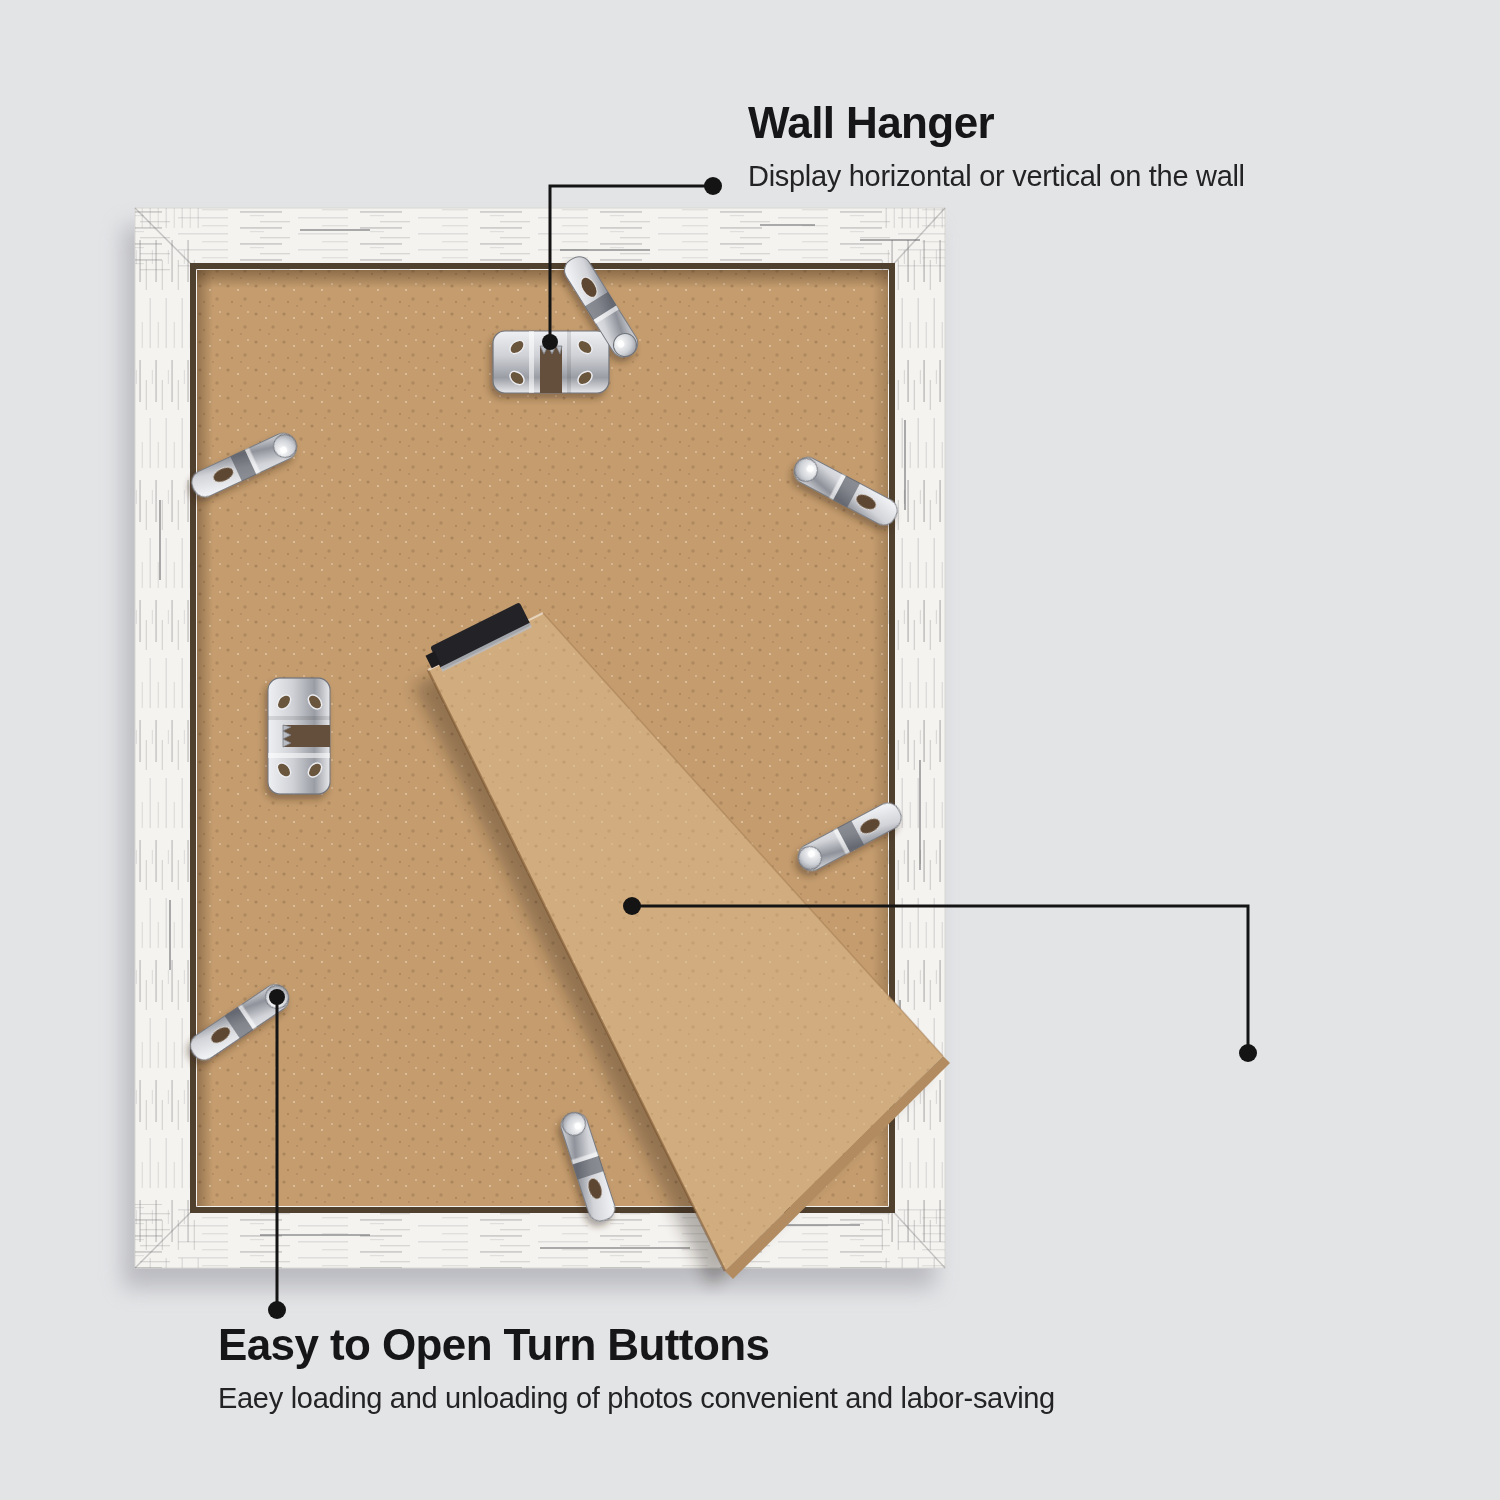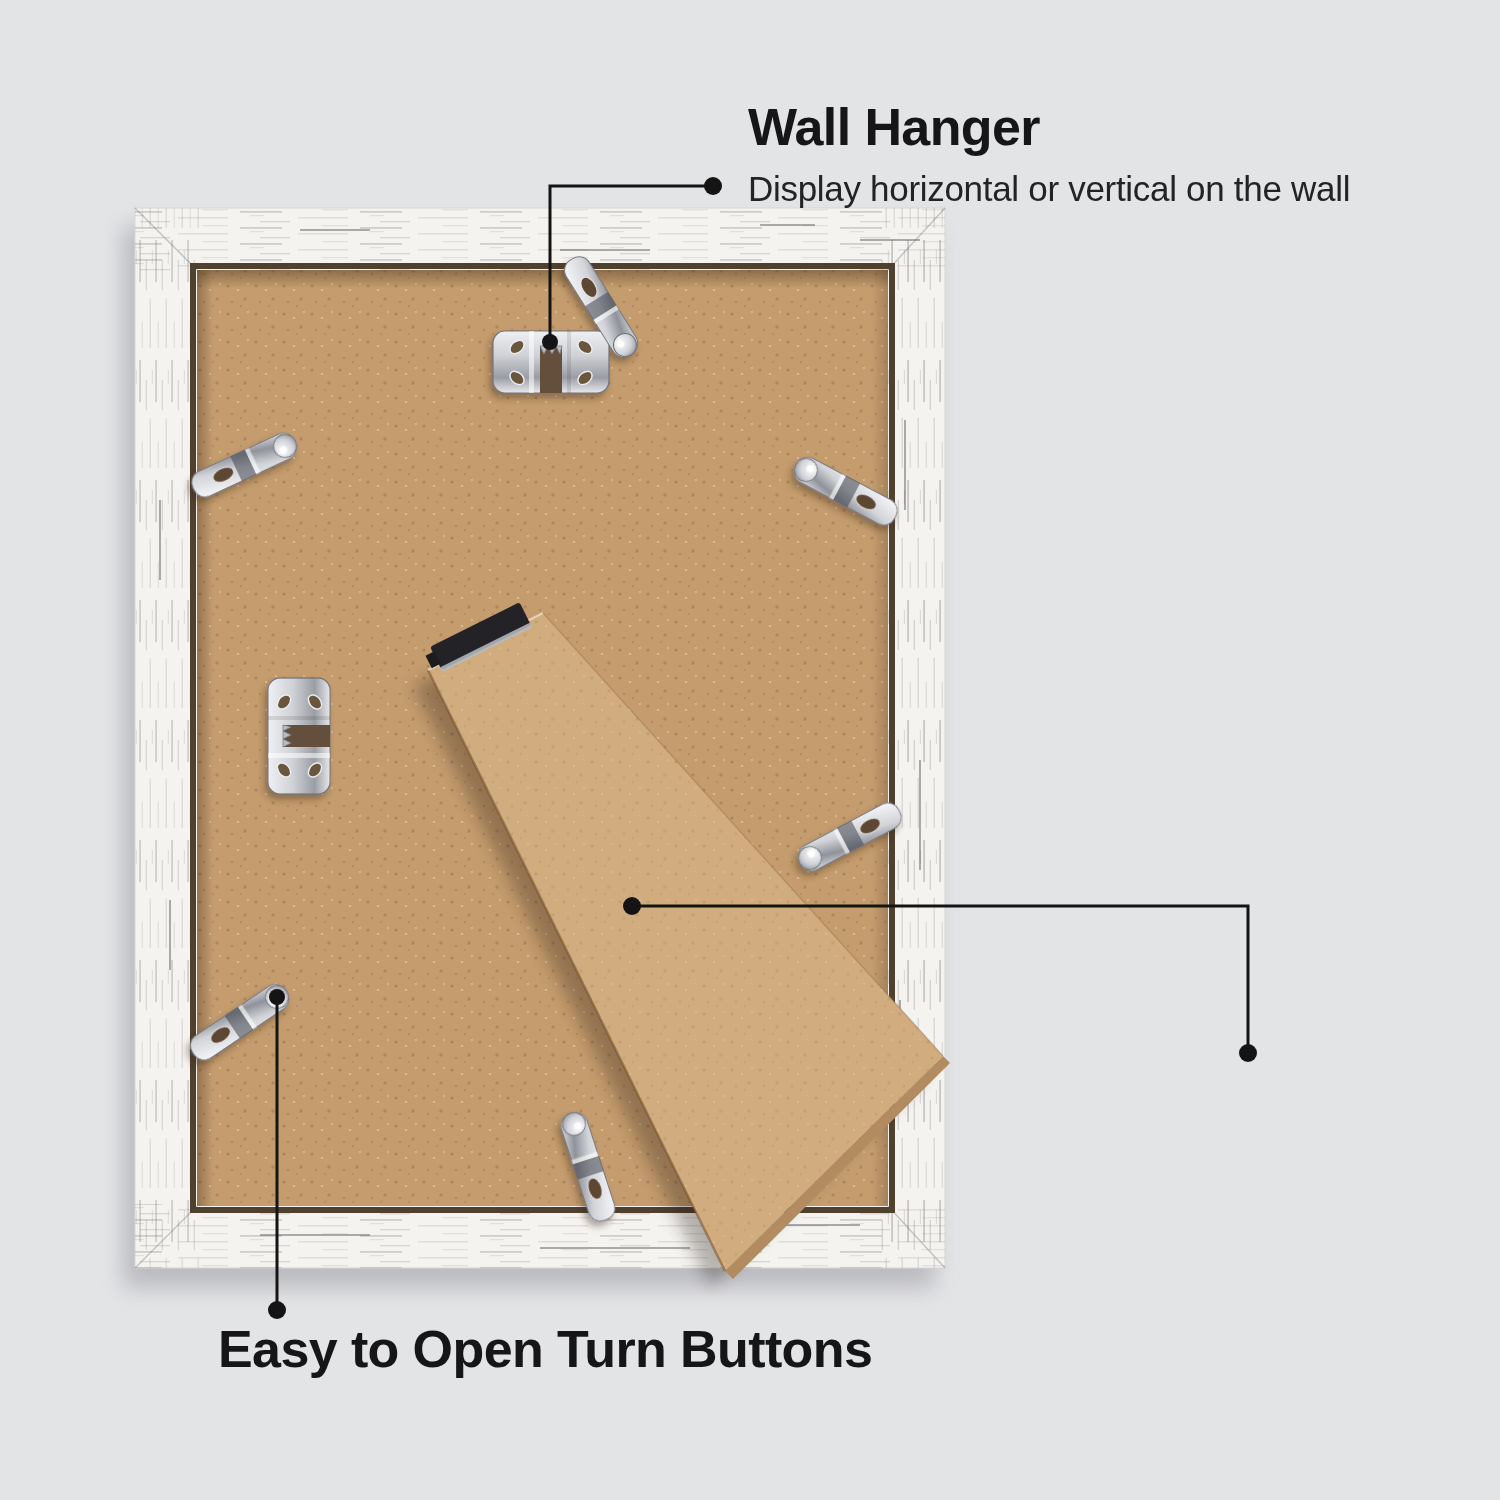--- a/index.html
+++ b/index.html
@@ -3,25 +3,25 @@
 <meta charset="utf-8">
 <style>
   html,body{margin:0;padding:0;background:#e3e4e6;}
   .stage{
     position:relative;width:1500px;height:1500px;overflow:hidden;
     background:#e3e4e6;font-family:"Liberation Sans",sans-serif;
   }
   svg.scene{position:absolute;left:0;top:0;}
   .callout-label{position:absolute;color:#1b1b1d;}
   .callout-label h2{
-    margin:0;font-size:52px;font-weight:600;letter-spacing:-0.6px;line-height:1.12;
+    margin:0;font-size:44px;font-weight:600;letter-spacing:-0.6px;line-height:1.12;
     color:#161618;white-space:nowrap;
   }
   .callout-label p{
-    margin:12px 0 0;font-size:35px;font-weight:400;letter-spacing:-0.3px;
+    margin:12px 0 0;font-size:29px;font-weight:400;letter-spacing:-0.3px;
     line-height:1.22;color:#232325;white-space:nowrap;
   }
   .callout-label p.cont{margin-top:2px;}
   #label-wall-hanger{left:748px;top:98px;}
   #label-standing-bracket{left:1068px;top:1054px;}
   #label-turn-buttons{left:218px;top:1320px;}
 </style>
 </head>
 <body>
 
@@ -215,15 +215,16 @@
   </svg>
 
   <div class="callout-label" id="label-wall-hanger">
     <h2>Wall Hanger</h2>
     <p>Display horizontal or vertical on the wall</p>
   </div>
 
 
   <div class="callout-label" id="label-turn-buttons">
     <h2>Easy to Open Turn Buttons</h2>
+    <p>Eaey loading and unloading of photos convenient and labor-saving</p>
   </div>
 
 </div>
 
 </body></html>

